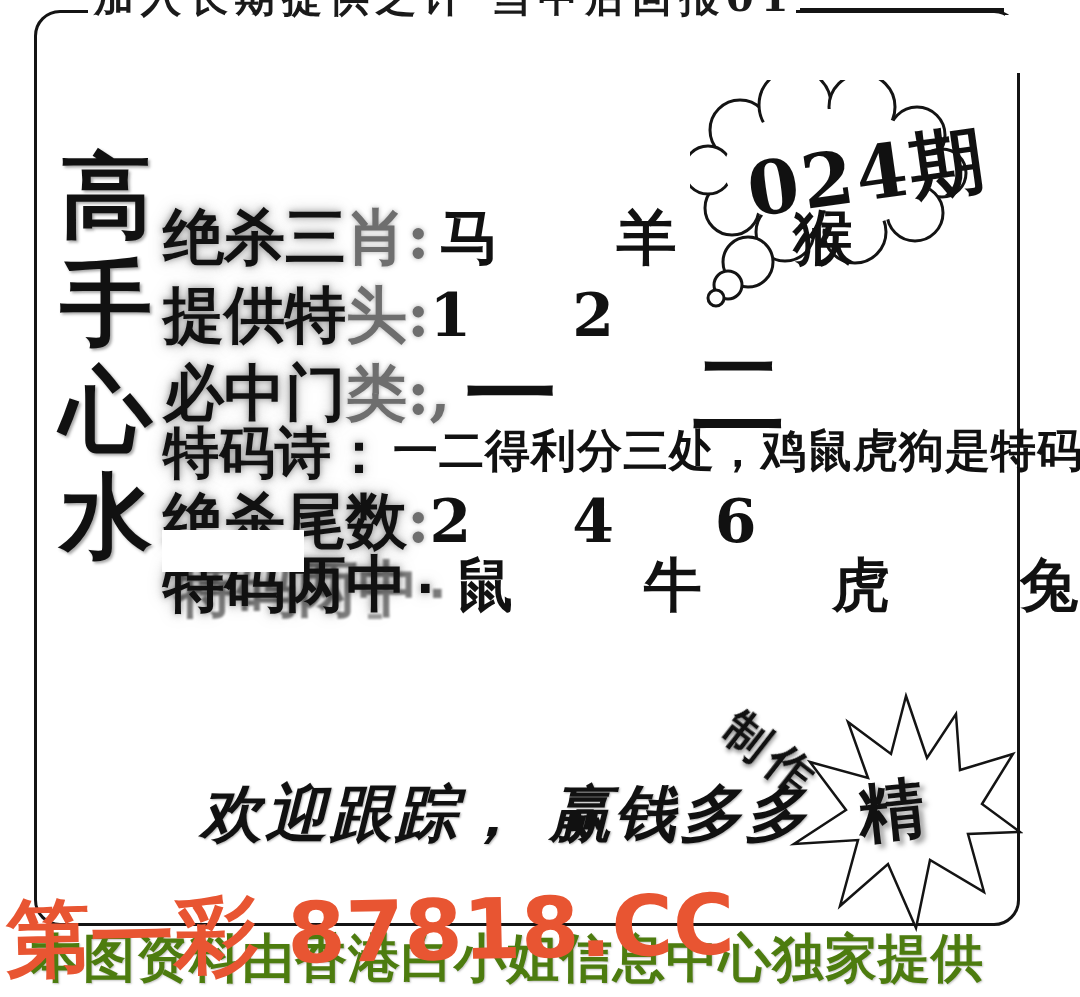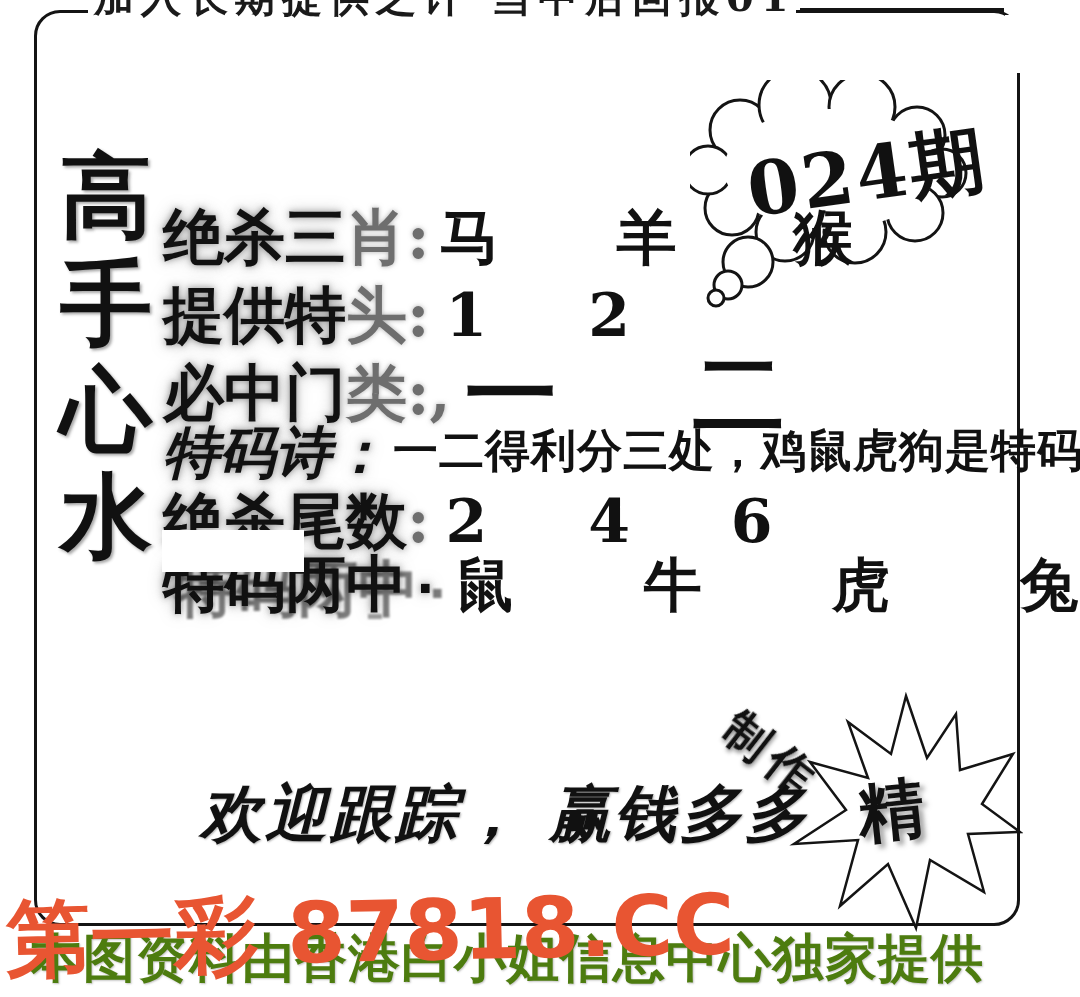--- a/index.html
+++ b/index.html
@@ -38,23 +38,23 @@
   .tipline{left:163px;white-space:nowrap;line-height:1;}
   .lab{
     font-size:61px;font-weight:700;
     text-shadow:0 0 6px rgba(55,55,55,.5),0 0 15px rgba(110,110,110,.4);
   }
   .lab-tail{
     font-size:61px;font-weight:700;color:#6e6e6e;
     text-shadow:0 0 5px rgba(120,120,120,.6);filter:blur(.6px);
   }
   .val{font-size:60px;font-weight:700;letter-spacing:48px;margin-left:10px;text-align:center;}
-  .val-digits{font-size:60px;font-weight:700;letter-spacing:40px;margin-left:16px;}
+  .val-digits{font-size:60px;font-weight:700;letter-spacing:40px;margin-left:0;}
   .val-big{font-size:92px;font-weight:700;letter-spacing:52px;margin-left:14px;vertical-align:-12px;text-align:right;}
-  .poem-lab{font-size:56px;font-style:italic;}
+  .poem-lab{font-size:56px;}
   .poem-val{font-size:45px;font-weight:700;letter-spacing:1px;margin-left:6px;vertical-align:6px;}
   .val-zodiac{font-size:58px;font-weight:700;letter-spacing:55px;margin-left:12px;}
   .garble{position:relative;display:inline-block;font-family:Liberation Mono, monospace;}
   .garble .g1{filter:blur(.6px);}
   .garble .g2{
     position:absolute;left:12px;top:5px;opacity:.55;filter:blur(1.2px);
     font-size:61px;font-weight:700;white-space:nowrap;
   }
   .patch{background:#fff;}
   .tiny-mark{left:368px;top:614px;width:14px;height:5px;background:#9a9a9a;filter:blur(1px);}

